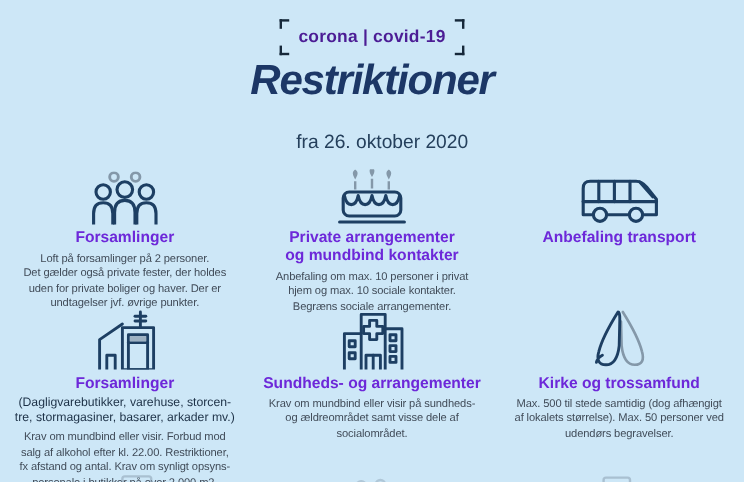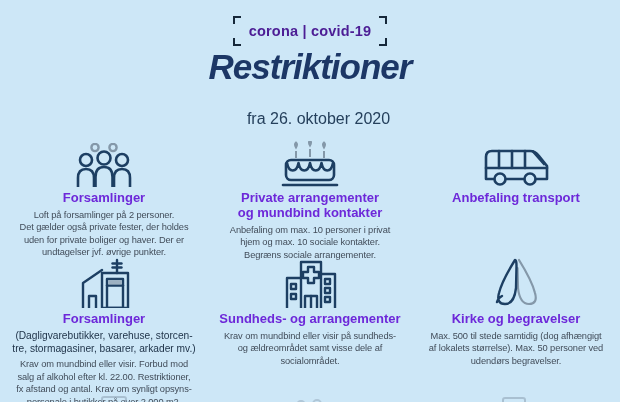--- a/index.html
+++ b/index.html
@@ -194,21 +194,21 @@
 socialområdet.</p>
     </div>
 
     <div class="cell">
       <div class="icon-box">
         <svg width="52" height="52" viewBox="0 0 52 52" fill="none">
           <path d="M29,4 C34,12 42,25 45,37 C47,44 45,48 39,48 C32,48 29,41 28,32 L27.5,12" stroke="#8498a9" stroke-width="2.2" stroke-linecap="round" stroke-linejoin="round"></path>
           <path d="M25,4 C20,12 12,25 9,37 C7,44 9,48 15,48 C22,48 25,41 26,32 L26.5,10 C26.5,5 25.8,4 25,4 z M12,40 q-4,2 -5,6" stroke="#1d3f63" stroke-width="2.4" stroke-linecap="round" stroke-linejoin="round"></path>
         </svg>
       </div>
-      <h3 class="sec-title">Kirke og begravelser</h3>
+      <h3 class="sec-title">Kirke og trossamfund</h3>
       <p class="sec-body">Max. 500 til stede samtidig (dog afhængigt
 af lokalets størrelse). Max. 50 personer ved
 udendørs begravelser.</p>
     </div>
   </div>
 
   <div class="stub stub1"></div>
   <div class="stub stub2a"></div>
   <div class="stub stub2b"></div>
   <div class="stub stub3"></div>

